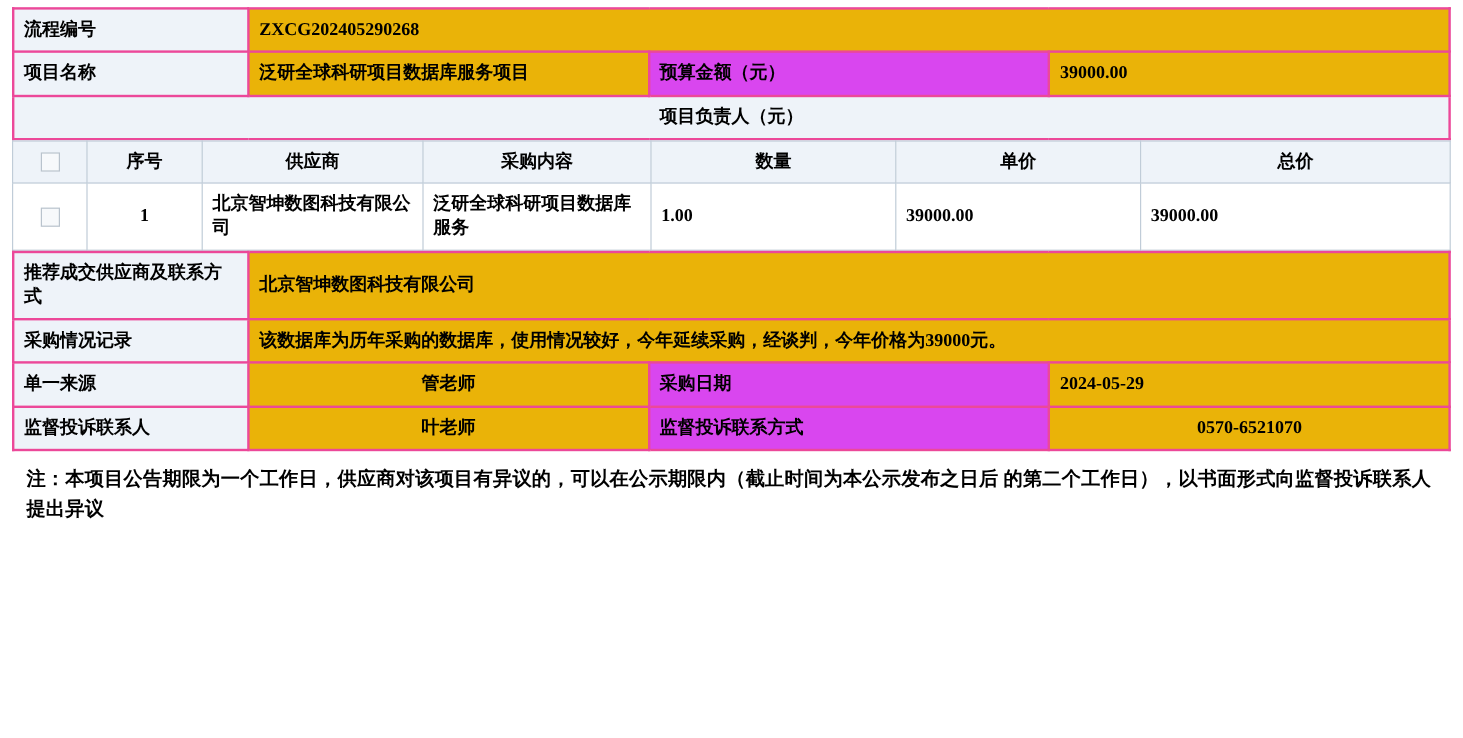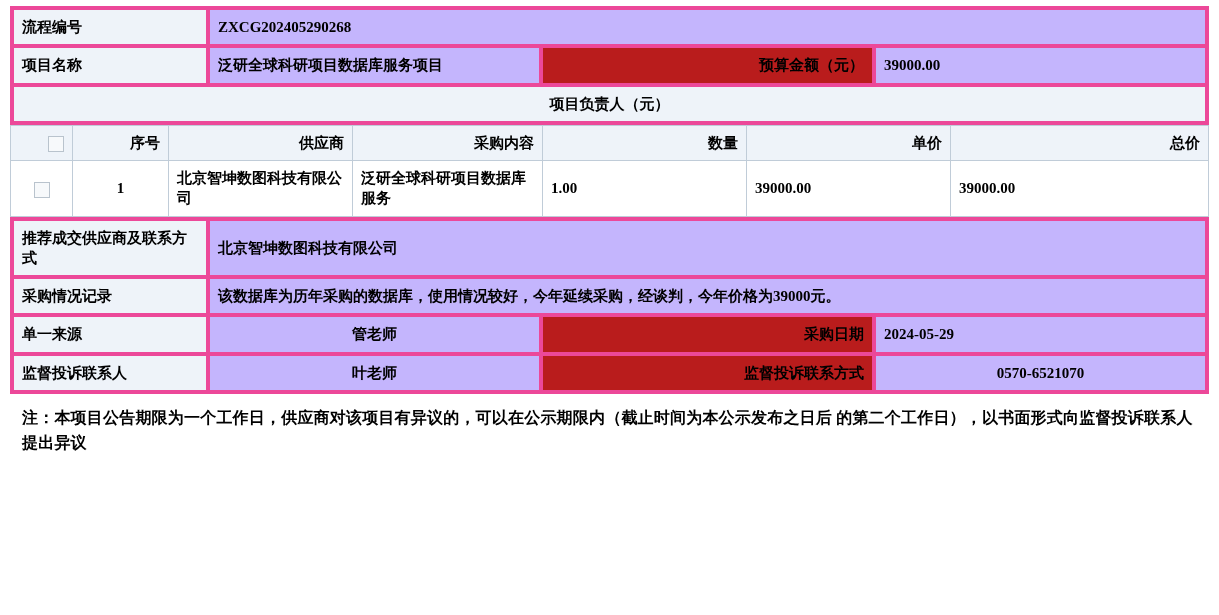--- a/index.html
+++ b/index.html
@@ -18,39 +18,38 @@
     padding: 6px 10px 0 10px;
     box-sizing: border-box;
     width: 1219px;
   }
   table.form {
     border-collapse: collapse;
     width: 1199px;
     table-layout: fixed;
   }
   table.form td, table.form th {
-    border: 4px solid #ec4899;
+    border: 2px solid #ec4899;
     padding: 7px 8px;
     font-size: 15px;
     font-weight: bold;
     vertical-align: middle;
     line-height: 1.35;
     box-sizing: border-box;
   }
   .lbl {
     background: #eef3f9;
     width: 196px;
   }
   .lbl2 {
-    background: #b91c1c;
+    background: #d946ef;
     width: 186px;
-    text-align: right;
   }
   .val {
-    background: #c4b5fd;
+    background: #eab308;
     font-weight: bold;
     margin-left: 20px;
   }
   .section-title {
     background: #eef3f9;
     text-align: center;
     font-weight: bold;
     font-size: 15px;
     padding: 9px 8px;
   }
@@ -62,21 +61,21 @@
   table.items td, table.items th {
     border: 1px solid #c0ccd8;
     font-size: 15px;
     font-weight: bold;
     padding: 7px 8px;
     box-sizing: border-box;
     line-height: 1.35;
   }
   table.items th {
     background: #eef3f9;
-    text-align: right;
+    text-align: center;
   }
   .chk-cell {
     text-align: center;
     background: #eef3f9;
   }
   .chk-cell-body {
     text-align: center;
     background: #ffffff;
   }
   .cbox {

